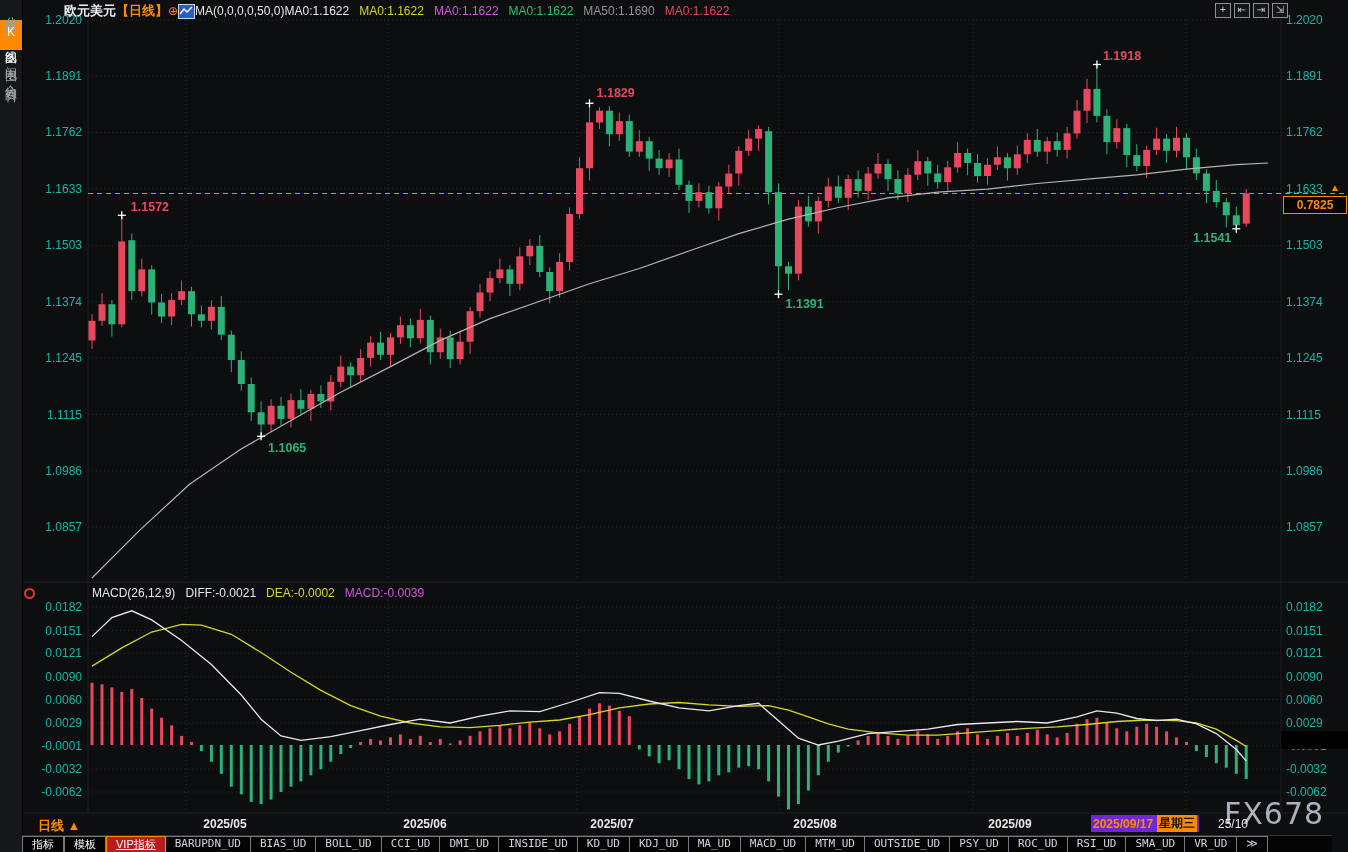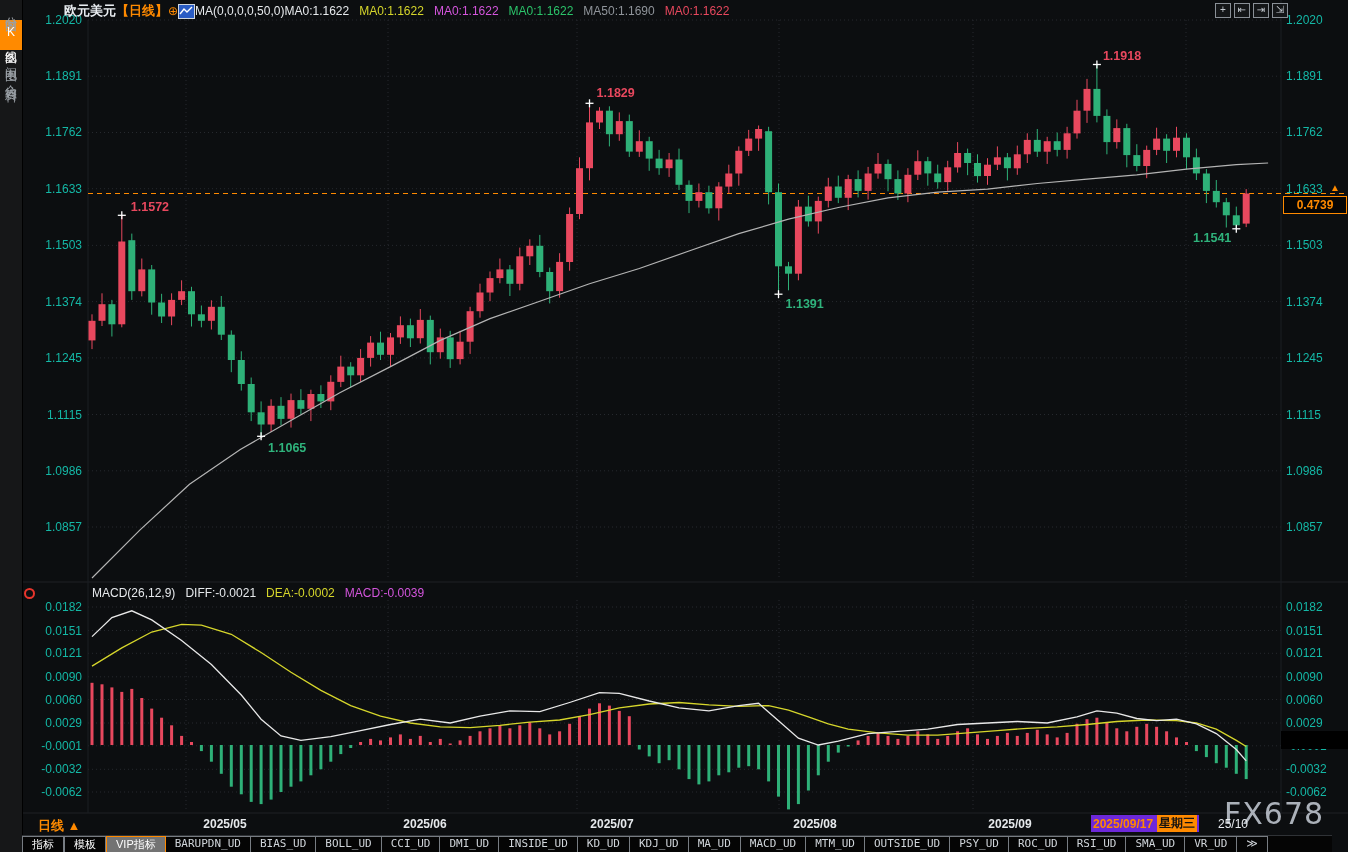--- a/index.html
+++ b/index.html
@@ -33,21 +33,21 @@
   #periodlbl{position:absolute;left:38px;top:817px;color:#ff8a00;font-weight:bold;font-size:13px;z-index:4;cursor:pointer;}
   #datebox{position:absolute;left:1091px;top:815px;height:17px;background:#6d28d9;z-index:6;display:flex;align-items:center;font-size:12px;font-weight:bold;padding:0 2px;white-space:nowrap;}
   #datebox .d{color:#ff8a00;}
   #datebox .w{color:#111;background:#ff8a00;padding:0 2px;margin-left:4px;}
   #nextmon{position:absolute;left:1218px;top:817px;font-size:12px;font-weight:normal;color:#e9edf1;z-index:6;}
   #wm{position:absolute;left:1224px;top:796px;font-size:30px;letter-spacing:1px;color:#b9bfc8;opacity:.92;z-index:5;font-family:"DejaVu Sans",sans-serif;}
   #tabs{position:absolute;left:22px;top:835px;right:16px;height:17px;background:#050505;border-top:1px solid #2f3236;display:flex;z-index:6;}
   .tab{border:1px solid #777c82;border-left-width:0;color:#d0d5da;font-size:11px;line-height:14px;padding:0 9px;cursor:pointer;
        font-family:"DejaVu Sans Mono","Liberation Mono",monospace;white-space:nowrap;}
   .tab.cn{font-family:"Liberation Sans",sans-serif;color:#fff;border-left-width:1px;}
-  .tab.sel{background:#737373;color:#fff;border-color:#ff8a00;}
+  .tab.sel{background:#b91c1c;color:#fff;border-color:#ff8a00;text-decoration:underline;}
   
   #pricebox{position:absolute;left:1283px;width:62px;height:16px;border:1px solid #ff8a00;background:#050505;color:#ff8a00;
             font-size:12px;font-weight:bold;text-align:center;line-height:16px;z-index:6;}
   #pricemark{position:absolute;left:1330px;color:#ff8a00;font-size:10px;z-index:6;}
   #macdblack{position:absolute;left:1281px;top:731px;width:67px;height:18px;background:#000;z-index:5;}
   svg{position:absolute;left:0;top:0;z-index:1;}
   text{font-family:"Liberation Sans","DejaVu Sans",sans-serif;}
 </style>
 </head>
 <body>
@@ -541,21 +541,21 @@
     </div>
 
   <div id="indicdot"></div>
   <div id="macdhdr">
     <span class="mwhite">MACD(26,12,9)</span>
     <span class="mwhite">DIFF:-0.0021</span>
     <span class="myellow">DEA:-0.0002</span>
     <span class="mmag">MACD:-0.0039</span>
   </div>
 
-  <div id="pricebox" style="top: 195.505px;">0.4739</div>
+  <div id="pricebox" style="top: 195.505px;">0.7825</div>
   <span id="pricemark" style="top: 181.505px;">▲</span>
   <div id="macdblack"></div>
 
   <div id="months">
       <div class="mon" style="left: 225px;">2025/05</div>
       <div class="mon" style="left: 425px;">2025/06</div>
       <div class="mon" style="left: 612px;">2025/07</div>
       <div class="mon" style="left: 815px;">2025/08</div>
       <div class="mon" style="left: 1010px;">2025/09</div>
     </div>

